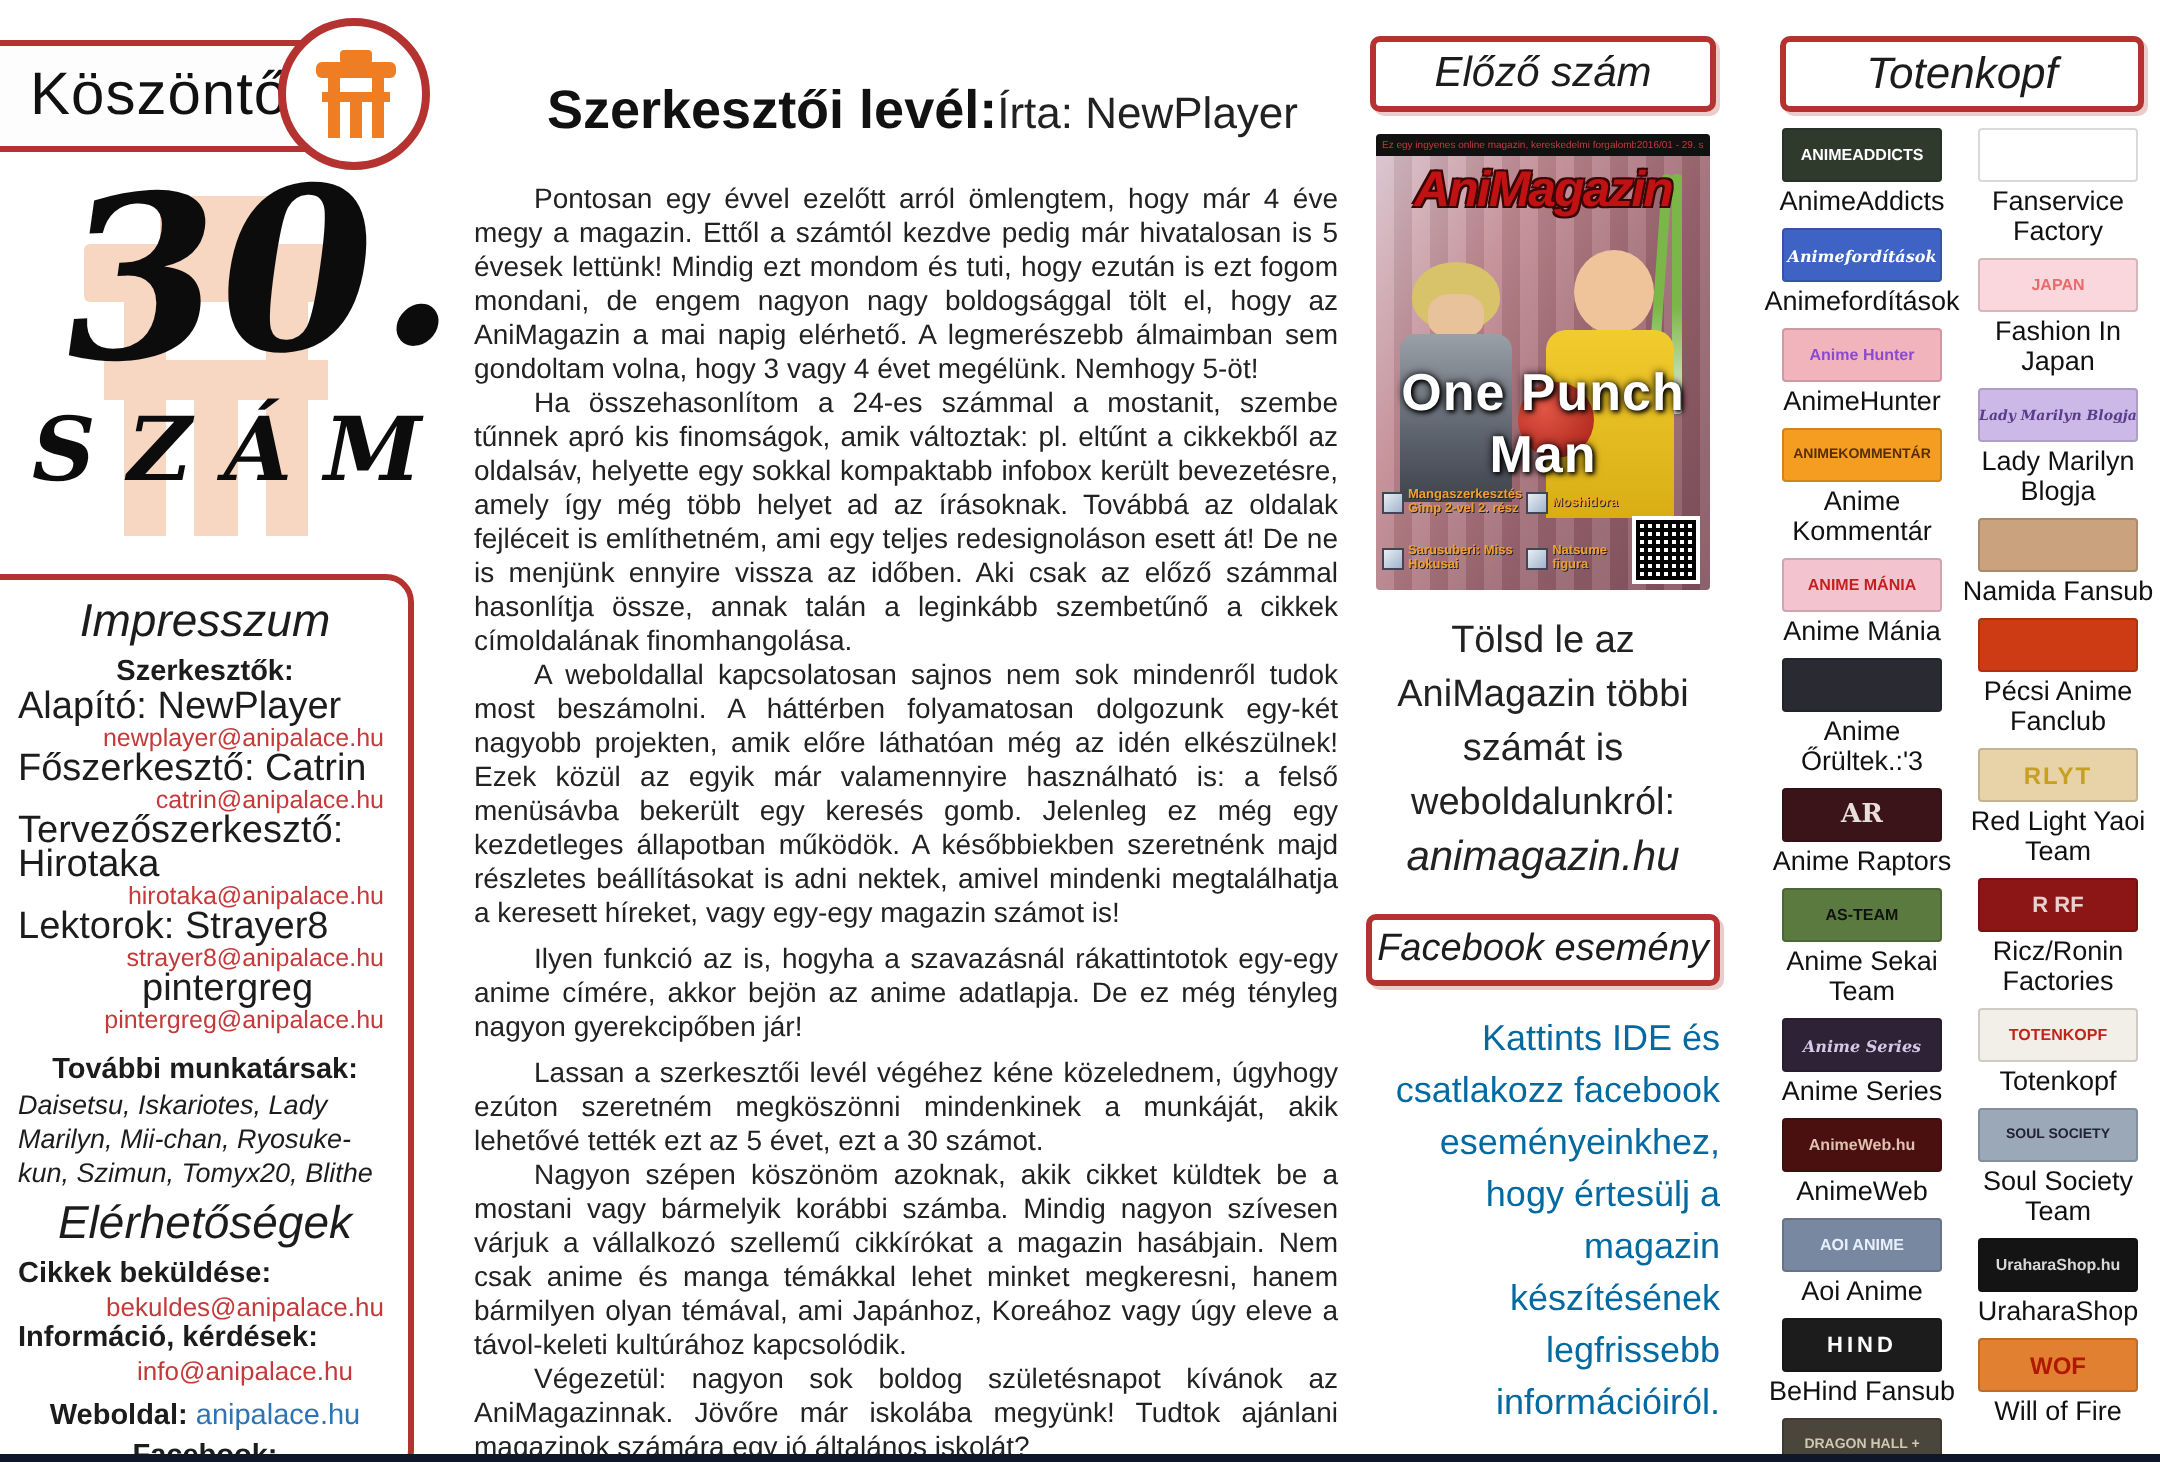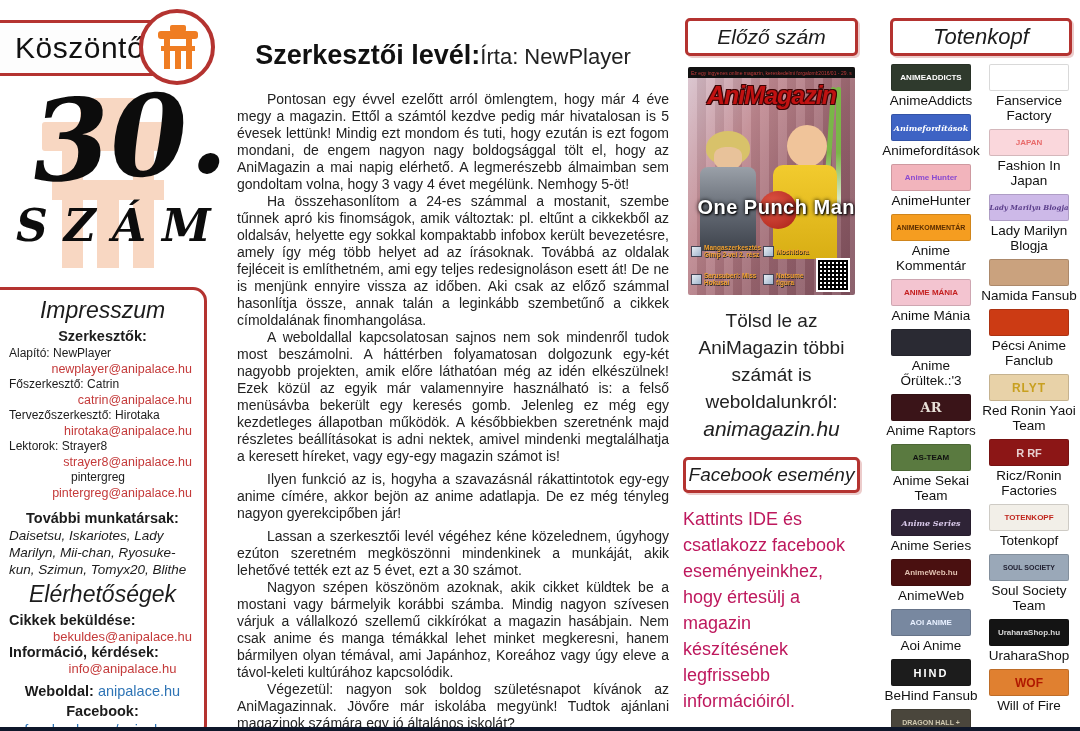--- a/index.html
+++ b/index.html
@@ -30,34 +30,34 @@
     color:#0c0c0c; transform:rotate(-3deg); }
   .issue-word { position:absolute; left:6px; top:112px; width:200px; text-align:center;
     font-family:"DejaVu Serif", serif; font-style:italic; font-weight:700; font-size:44px;
     letter-spacing:16px; color:#0c0c0c; }
 
   .imp-box { position:absolute; left:-14px; top:287px; width:221px; height:452px;
     border:3px solid var(--accent,#b43330); border-radius:14px; background:#fff;
     padding:7px 8px 6px 20px; }
   .imp-title { font-style:italic; font-size:23px; text-align:center; margin-bottom:4px; }
   .imp-h { font-weight:bold; font-size:14.5px; text-align:center; margin:3px 0 1px; }
-  .role-line { font-size:12px; line-height:17px; text-align:left; }
+  .role-line { font-size:19px; line-height:17px; text-align:left; }
   .role-line.indent { padding-left:62px; }
   .email-line { font-size:12.5px; line-height:14px; color:var(--email,#c43a3a); text-align:right; padding-right:4px; }
   .contrib { font-style:italic; font-size:13.5px; line-height:17px; margin-top:1px; }
   .contact-title { font-style:italic; font-size:23px; text-align:center; margin:3px 0 4px; }
   .c-label { font-weight:bold; font-size:14.5px; line-height:17px; }
   .c-email { font-size:13px; line-height:15px; color:var(--email,#c43a3a); text-align:center; padding-left:40px; }
   .site-line { font-size:14.5px; line-height:19px; text-align:center; margin-top:6px; }
   .site-line b { font-weight:bold; }
   .link { color:var(--link,#2e74b5); }
 
   
   .editorial { position:absolute; left:228px; top:0; width:443px; height:731px; }
-  .ed-head { display:flex; justify-content:center; align-items:baseline; padding:40px 22px 0 9px; }
+  .ed-head { display:flex; justify-content:flex-end; align-items:baseline; padding:40px 22px 0 9px; }
   .ed-title { font-weight:bold; font-size:27px; color:#111; }
   .ed-byline { font-size:22px; color:#222; }
   .ed-body { padding:20px 2px 0 9px; }
   .ed-body p { font-size:14px; line-height:17px; text-align:justify; text-indent:30px; color:#222; }
   .ed-body p.gap { margin-top:6px; }
 
   
   .prev-col { position:absolute; left:683px; top:0; width:177px; height:731px; }
   .red-box { border:3px solid var(--accent,#b43330); border-radius:5px; background:#fff;
     text-align:center; font-style:italic; box-shadow:2px 2px 0 rgba(180,51,48,.25); }
@@ -79,35 +79,35 @@
   .genos .body { position:absolute; left:2px; top:36px; width:56px; height:84px; border-radius:8px 8px 0 0;
     background:linear-gradient(180deg,#9aa0a8,#5d636d 60%,#3e434c); }
   .saitama { right:10px; top:58px; width:84px; height:134px; }
   .saitama .head { position:absolute; left:26px; top:0; width:40px; height:42px; border-radius:50%; background:#f0c49a; }
   .saitama .body { position:absolute; left:12px; top:40px; width:64px; height:94px; border-radius:10px 10px 0 0;
     background:linear-gradient(180deg,#f2cb2e,#d8ae14); }
   .saitama .glove { position:absolute; left:-2px; top:66px; width:38px; height:38px; border-radius:50%;
     background:radial-gradient(circle at 35% 35%, #e05545, #a81f16); }
   .saitama .leek { position:absolute; right:4px; top:-38px; width:5px; height:120px; background:linear-gradient(180deg,#7ab648 55%, #e9f0dd); border-radius:2px; }
   .saitama .leek2 { right:13px; transform:rotate(4deg); }
-  .cover-feature { position:absolute; z-index:4; left:0; right:0; bottom:76px; text-align:right; color:#fff;
-    font-weight:bold; font-style:normal; font-size:20px; text-shadow:1px 1px 2px #000, 0 0 4px #000; letter-spacing:0.5px; }
+  .cover-feature { position:absolute; z-index:4; left:0; right:0; bottom:52px; text-align:center; color:#fff;
+    font-weight:bold; font-style:normal; font-size:26px; text-shadow:1px 1px 2px #000, 0 0 4px #000; letter-spacing:0.5px; }
   .cover-items { position:absolute; z-index:4; left:3px; right:3px; bottom:3px; height:54px;
     display:grid; grid-template-columns:1fr 1fr 36px; grid-template-rows:1fr 1fr; gap:2px; }
   .cover-item { display:flex; align-items:center; gap:2px; font-style:normal; text-align:left;
     font-size:6.5px; font-weight:bold; color:#f0a030; text-shadow:0.5px 0.5px 0 #222; line-height:7px; }
   .ci-icon { flex:0 0 11px; height:11px; background:linear-gradient(135deg,#e8eef4,#9fb4cc); border:1px solid #445; }
   .qr { grid-column:3; grid-row:1 / span 2; width:34px; height:34px; align-self:end; background:#fff; padding:2px; }
   .qr-inner { width:100%; height:100%;
     background:repeating-linear-gradient(0deg,#000 0 2px,transparent 2px 4px),
                repeating-linear-gradient(90deg,#000 0 2px,#fff 2px 4px); }
   .dl-text { margin-top:12px; text-align:center; font-size:19px; line-height:27px; color:#222; }
   .dl-link { font-style:italic; font-size:21px; }
   .fb-label { margin:14px 0 0 0; font-size:19px; padding:4px 0; }
-  .fb-text { margin-top:13px; text-align:left; font-size:18px; line-height:26px; color:#be185d; cursor:pointer; }
+  .fb-text { margin-top:13px; text-align:right; font-size:18px; line-height:26px; color:#0369a1; cursor:pointer; }
   .submit-box { margin-top:15px; font-style:normal; font-size:19px; line-height:29px; padding:10px 4px;
     border-radius:3px; cursor:pointer; }
 
   
   .partners-col { position:absolute; left:876px; top:0; width:204px; height:731px; }
   .partners-head { margin:18px 8px 0 14px; font-size:22px; padding:3px 0; }
   .pgrid { display:flex; justify-content:space-between; padding:8px 2px 0 6px; }
   .pcol { display:flex; flex-direction:column; align-items:center; width:100px; gap:6px; }
   .partner { display:flex; flex-direction:column; align-items:center; width:100%; }
   .plogo { width:80px; height:27px; border-radius:2px; display:flex; align-items:center; justify-content:center;
@@ -369,21 +369,21 @@
         <div class="partner">
           <div class="plogo" style="background: rgb(204, 59, 20); color: rgb(255, 255, 255);">
               <span></span>
             </div>
           <div class="plabel">Pécsi Anime Fanclub</div>
         </div>
         <div class="partner">
           <div class="plogo" style="font-size: 12px; letter-spacing: 1px; background: rgb(232, 210, 168); color: rgb(200, 160, 32);">
               <span>RLYT</span>
             </div>
-          <div class="plabel">Red Ronin Yaoi Team</div>
+          <div class="plabel">Red Light Yaoi Team</div>
         </div>
         <div class="partner">
           <div class="plogo" style="font-size: 11px; background: rgb(140, 22, 22); color: rgb(232, 208, 208);">
               <span>R RF</span>
             </div>
           <div class="plabel">Ricz/Ronin Factories</div>
         </div>
         <div class="partner">
           <div class="plogo" style="background: rgb(242, 239, 232); color: rgb(192, 37, 28);">
               <span>TOTENKOPF</span>

